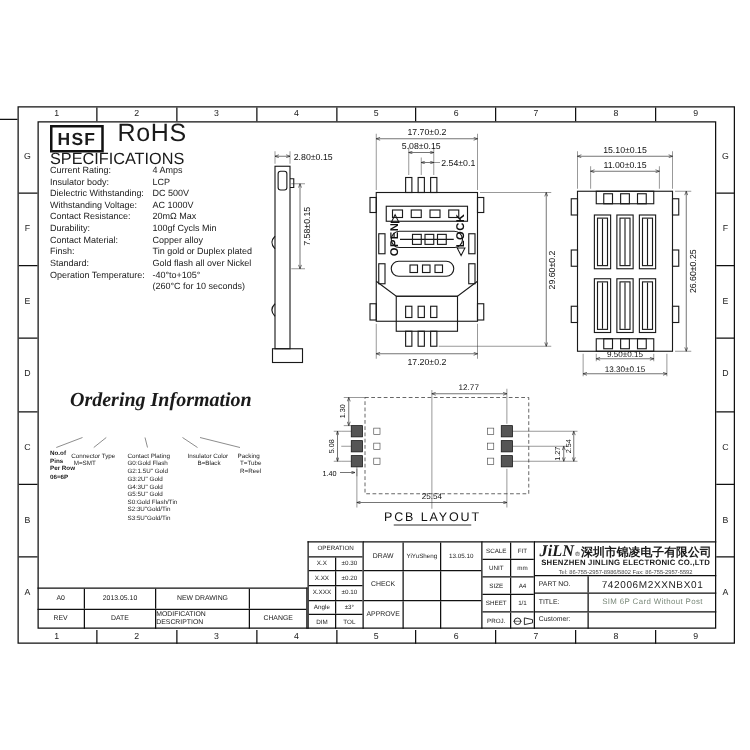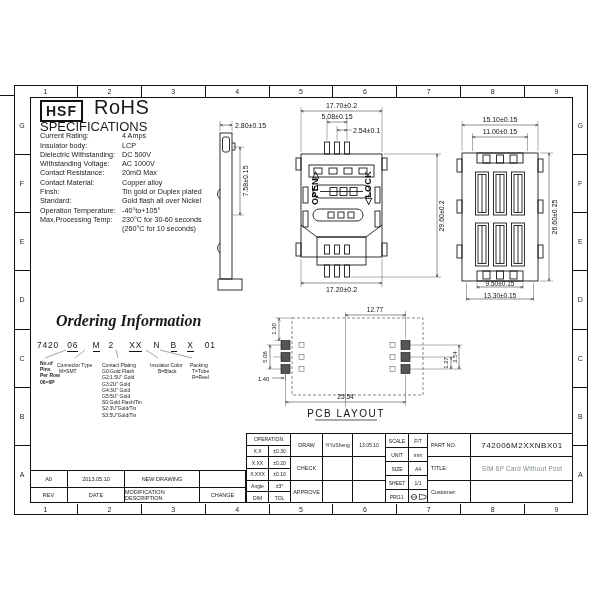--- a/index.html
+++ b/index.html
@@ -188,57 +188,46 @@
       </div>
     <div class="spec-row">
         <span class="spec-label">Withstanding Voltage:</span>
         <span class="spec-val">AC 1000V</span>
       </div>
     <div class="spec-row">
         <span class="spec-label">Contact Resistance:</span>
         <span class="spec-val">20mΩ Max</span>
       </div>
     <div class="spec-row">
+        <span class="spec-label">Durability:</span>
+        <span class="spec-val">100gf Cycls Min</span>
+      </div>
+    <div class="spec-row">
         <span class="spec-label">Contact Material:</span>
         <span class="spec-val">Copper alloy</span>
       </div>
     <div class="spec-row">
         <span class="spec-label">Finsh:</span>
         <span class="spec-val">Tin gold or Duplex plated</span>
       </div>
     <div class="spec-row">
         <span class="spec-label">Standard:</span>
         <span class="spec-val">Gold flash all over Nickel</span>
       </div>
     <div class="spec-row">
         <span class="spec-label">Operation Temperature:</span>
         <span class="spec-val">-40°to+105°</span>
       </div>
     <div class="spec-row">
-        <span class="spec-label">Max.Processing Temp:</span>
-        <span class="spec-val">230°C for 30-60 seconds</span>
-      </div>
-    <div class="spec-row">
         <span class="spec-label"></span>
         <span class="spec-val">(260°C for 10 seconds)</span>
       </div>
   </div>
 
   <div class="ord-title">Ordering Information</div>
-  <div class="code-row">
-    <span class="m5">7420</span>
-    <span class="u m11">06</span>
-    <span class="u m5">M</span>
-    <span class="m12">2</span>
-    <span class="u m8">XX</span>
-    <span class="m7">N</span>
-    <span class="u m7">B</span>
-    <span class="u m8">X</span>
-    <span>01</span>
-  </div>
   <div class="callout co1">
     <div>No.of</div>
     <div>Pins</div>
     <div>Per Row</div>
     <div>06=6P</div>
   </div>
   <div class="callout co2">
     <div>Connector Type</div>
     <div class="ind">M=SMT</div>
   </div>
@@ -550,20 +539,29 @@
           <svg width="17" height="8" viewBox="0 0 17 8">
             <circle cx="4" cy="4" r="2.6" fill="none" stroke="#111" stroke-width="0.7"></circle>
             <line x1="0.5" y1="4" x2="7.5" y2="4" stroke="#111" stroke-width="0.5"></line>
             <path d="M9.5,1.3 L16,2.7 V5.3 L9.5,6.7 Z" fill="none" stroke="#111" stroke-width="0.7"></path>
           </svg>
         </span>
       </div>
     </div>
 
     <div class="blk tb-co">
+      <div class="co-header">
+        <div class="co-line1">
+          <span class="logo-jiln">JiLN</span>
+            <span class="regmark">®</span>
+            <span class="cn-name">深圳市锦凌电子有限公司</span>
+        </div>
+        <div class="co-line2">SHENZHEN JINLING ELECTRONIC CO.,LTD</div>
+        <div class="co-line3">Tel: 86-755-2957-8986/5802   Fax: 86-755-2957-5592</div>
+      </div>
       <div class="co-row">
         <span class="cell co-l">PART NO.</span>
         <span class="cell co-v partno">742006M2XXNBX01</span>
       </div>
       <div class="co-row">
         <span class="cell co-l">TITLE:</span>
         <span class="cell co-v dtitle">SIM 6P Card Without Post</span>
       </div>
       <div class="co-row">
         <span class="cell co-l">Customer:</span>

